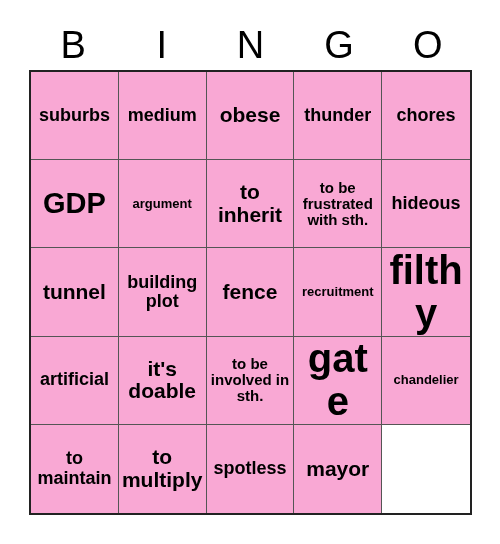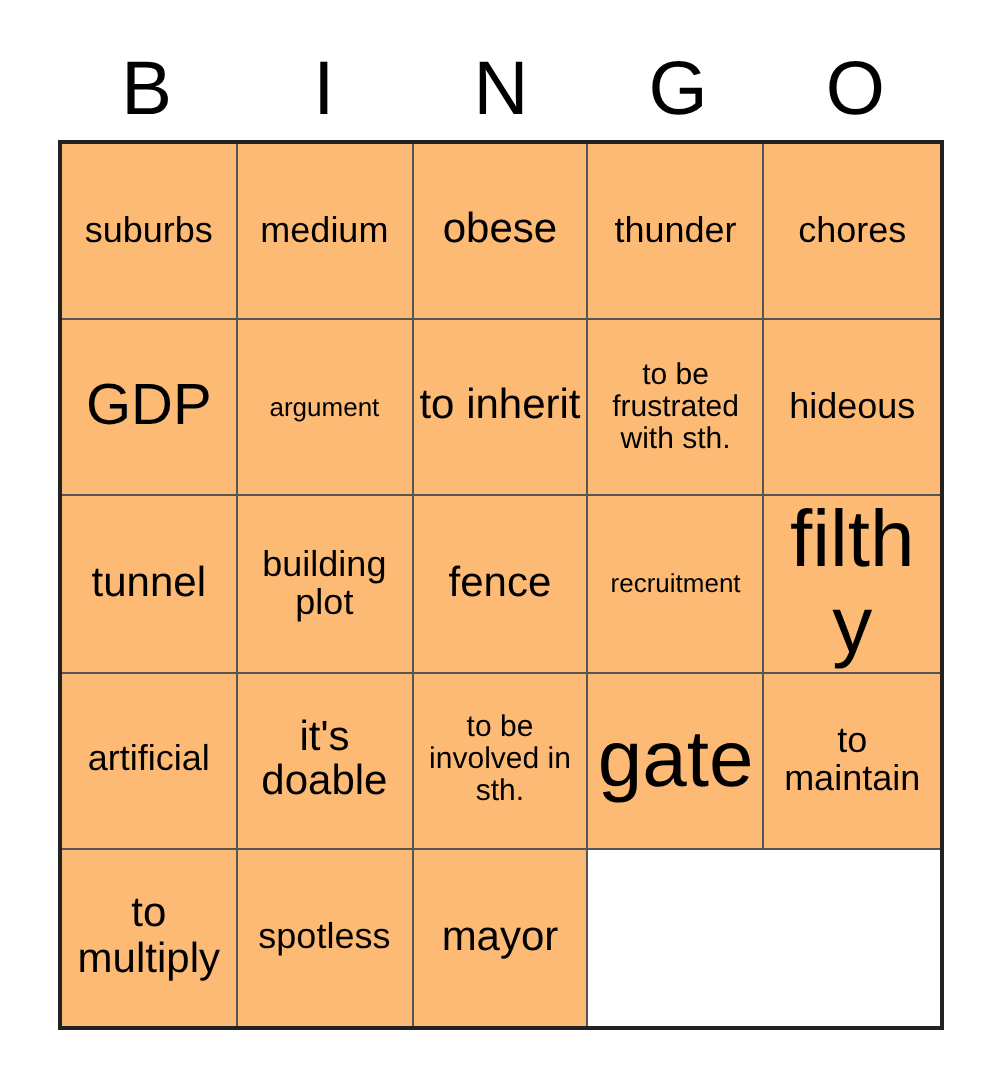--- a/index.html
+++ b/index.html
@@ -63,21 +63,22 @@
 
   .bingo-cell {
     box-sizing: border-box;
     border-right: 1px solid #555555;
     border-bottom: 1px solid #555555;
     display: flex;
     align-items: center;
     justify-content: flex-start;
     padding: 2px 3px;
     overflow: hidden;
-    background: #fdba74;
+    background: #f9a8d4;
+    font-weight: bold;
   }
   
   .bingo-cell:nth-child(5n) { border-right: none; }
   .bingo-cell:nth-child(n+21) { border-bottom: none; }
 
   .cell-text {
     display: block;
     width: 100%;
     text-align: center;
     line-height: 1.08;
@@ -160,20 +161,23 @@
       <div class="bingo-cell">
         <span class="cell-text size-md">it's doable</span>
       </div>
       <div class="bingo-cell">
         <span class="cell-text size-xs">to be involved in sth.</span>
       </div>
       <div class="bingo-cell">
         <span class="cell-text size-xl">gate</span>
       </div>
       <div class="bingo-cell">
+        <span class="cell-text size-xxs">chandelier</span>
+      </div>
+      <div class="bingo-cell">
         <span class="cell-text size-sm">to maintain</span>
       </div>
       <div class="bingo-cell">
         <span class="cell-text size-md">to multiply</span>
       </div>
       <div class="bingo-cell">
         <span class="cell-text size-sm">spotless</span>
       </div>
       <div class="bingo-cell">
         <span class="cell-text size-md">mayor</span>

